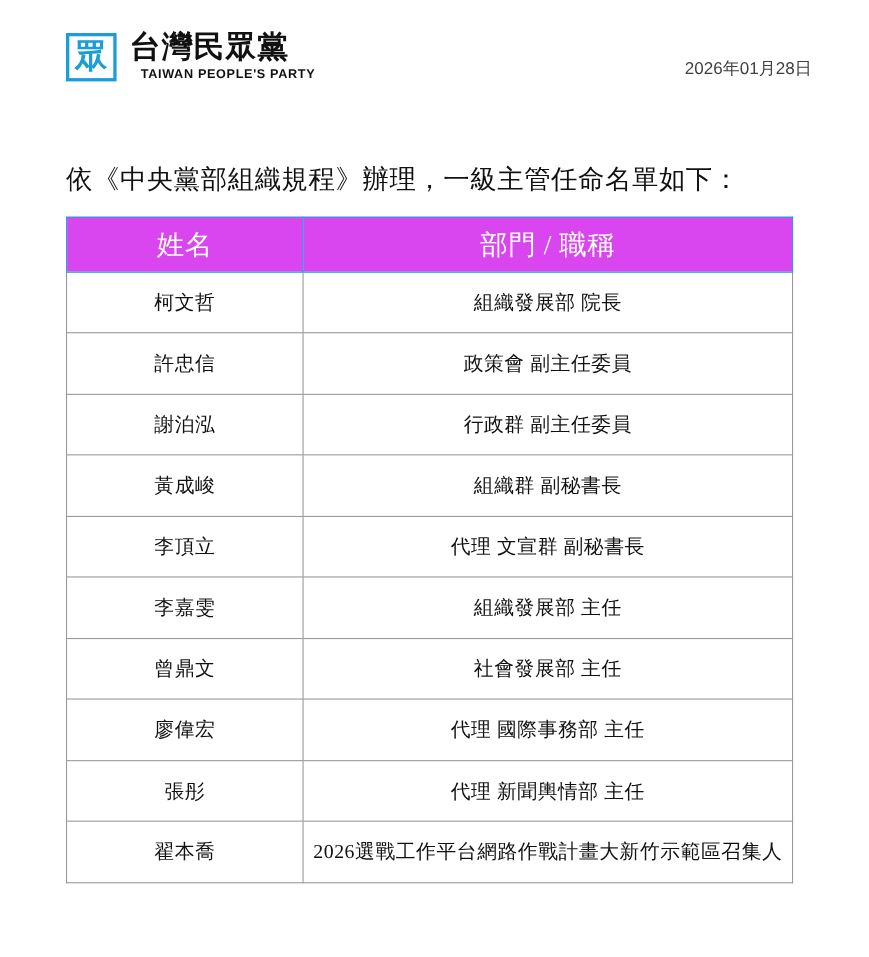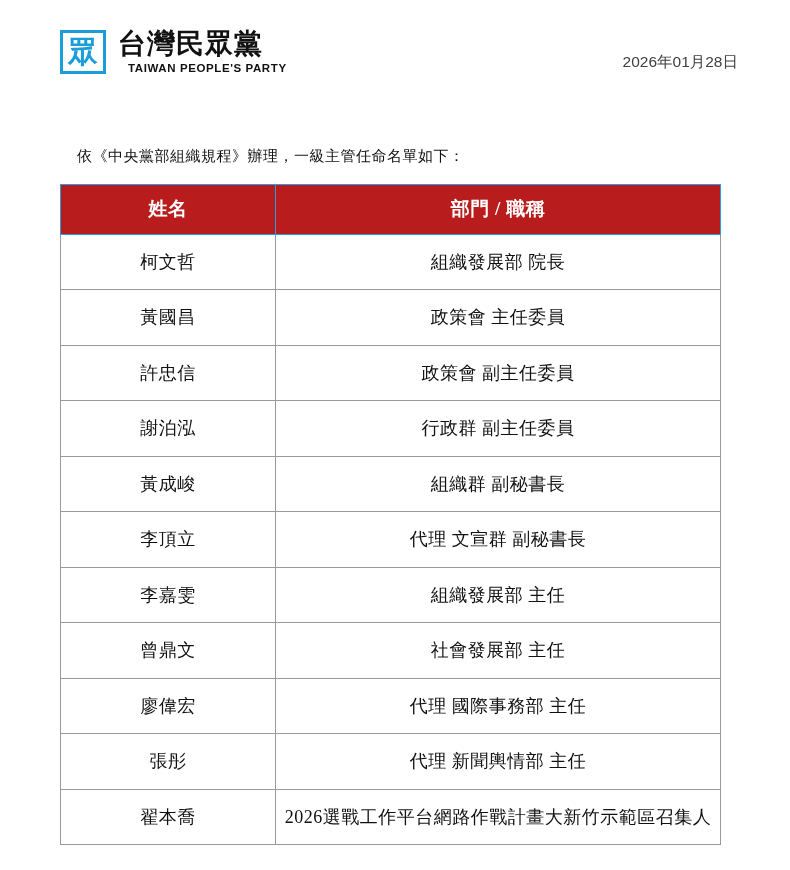--- a/index.html
+++ b/index.html
@@ -74,23 +74,23 @@
   .doc-date {
     font-family: "Liberation Sans", sans-serif;
     font-size: 15.5px;
     color: #404040;
     padding-top: 22px;
     white-space: nowrap;
   }
 
   
   .intro {
-    margin: 72px 0 0 17px;
+    margin: 72px 0 0 0;
     padding: 0 60px;
-    font-size: 15px;
+    font-size: 24px;
     color: #111111;
     letter-spacing: 0.5px;
   }
 
   
   .table-wrap {
     margin: 18px 60px 0 60px;
   }
   table.appointments {
     width: 660px;
@@ -99,25 +99,25 @@
   }
   table.appointments th,
   table.appointments td {
     border: 1px solid #9a9a9a;
     text-align: center;
     vertical-align: middle;
     font-size: 18px;
     letter-spacing: 0.5px;
   }
   table.appointments thead th {
-    background: #b91c1c;
+    background: #d946ef;
     color: #ffffff;
     height: 47px;
-    font-weight: bold;
-    font-size: 19px;
+    font-weight: normal;
+    font-size: 25px;
     border-color: #22a2e0;
   }
   table.appointments tbody td {
     height: 52.5px;
     color: #111111;
     margin-left: 20px;
   }
   col.col-name { width: 215px; }
   col.col-role { width: 445px; }
 </style>
@@ -150,24 +150,20 @@
           <th>姓名</th>
           <th>部門 / 職稱</th>
         </tr>
       </thead>
       <tbody>
         <tr>
           <td>柯文哲</td>
           <td>組織發展部 院長</td>
         </tr>
         <tr>
-          <td>黃國昌</td>
-          <td>政策會 主任委員</td>
-        </tr>
-        <tr>
           <td>許忠信</td>
           <td>政策會 副主任委員</td>
         </tr>
         <tr>
           <td>謝泊泓</td>
           <td>行政群 副主任委員</td>
         </tr>
         <tr>
           <td>黃成峻</td>
           <td>組織群 副秘書長</td>

